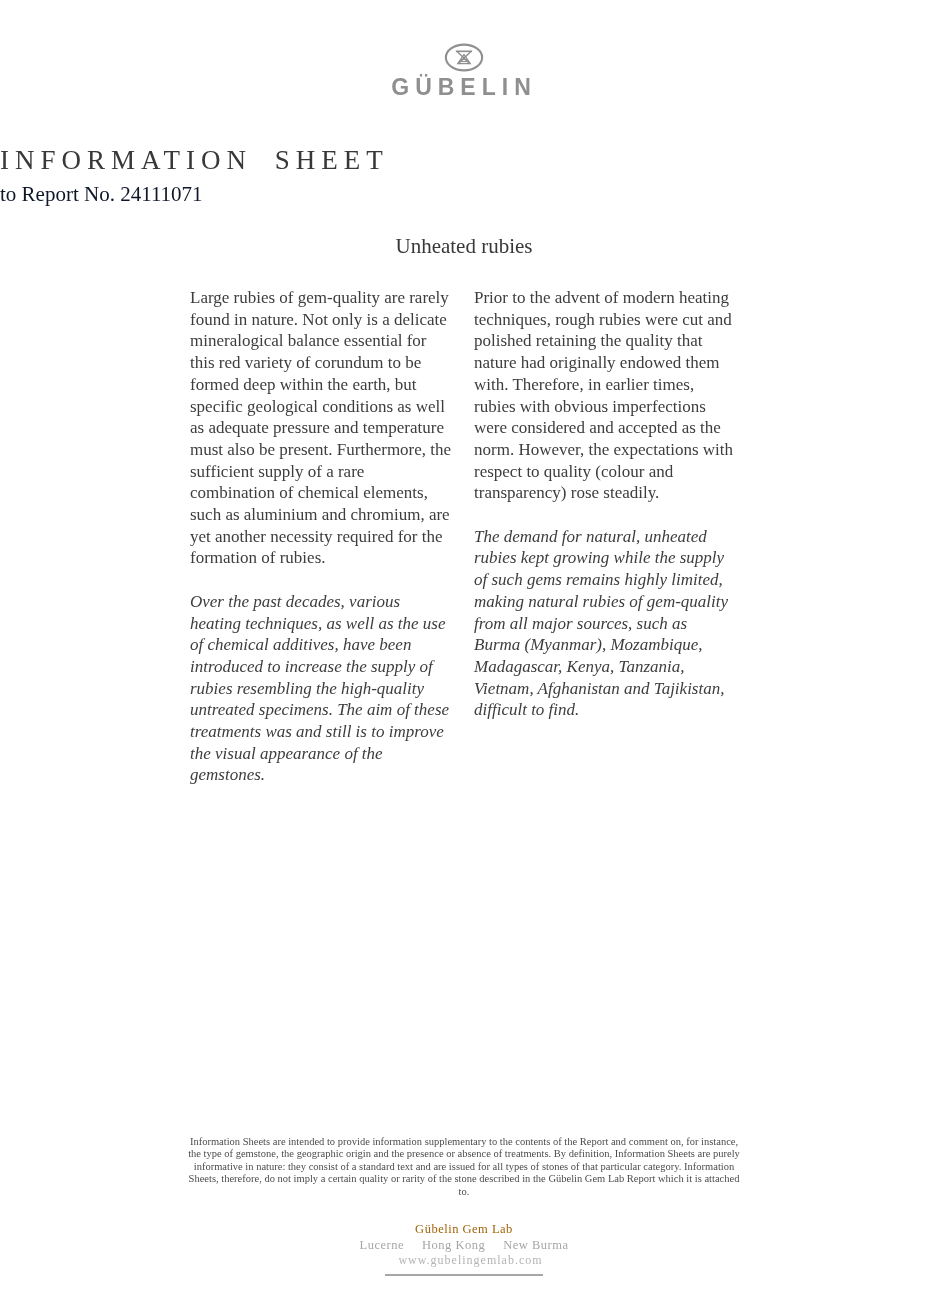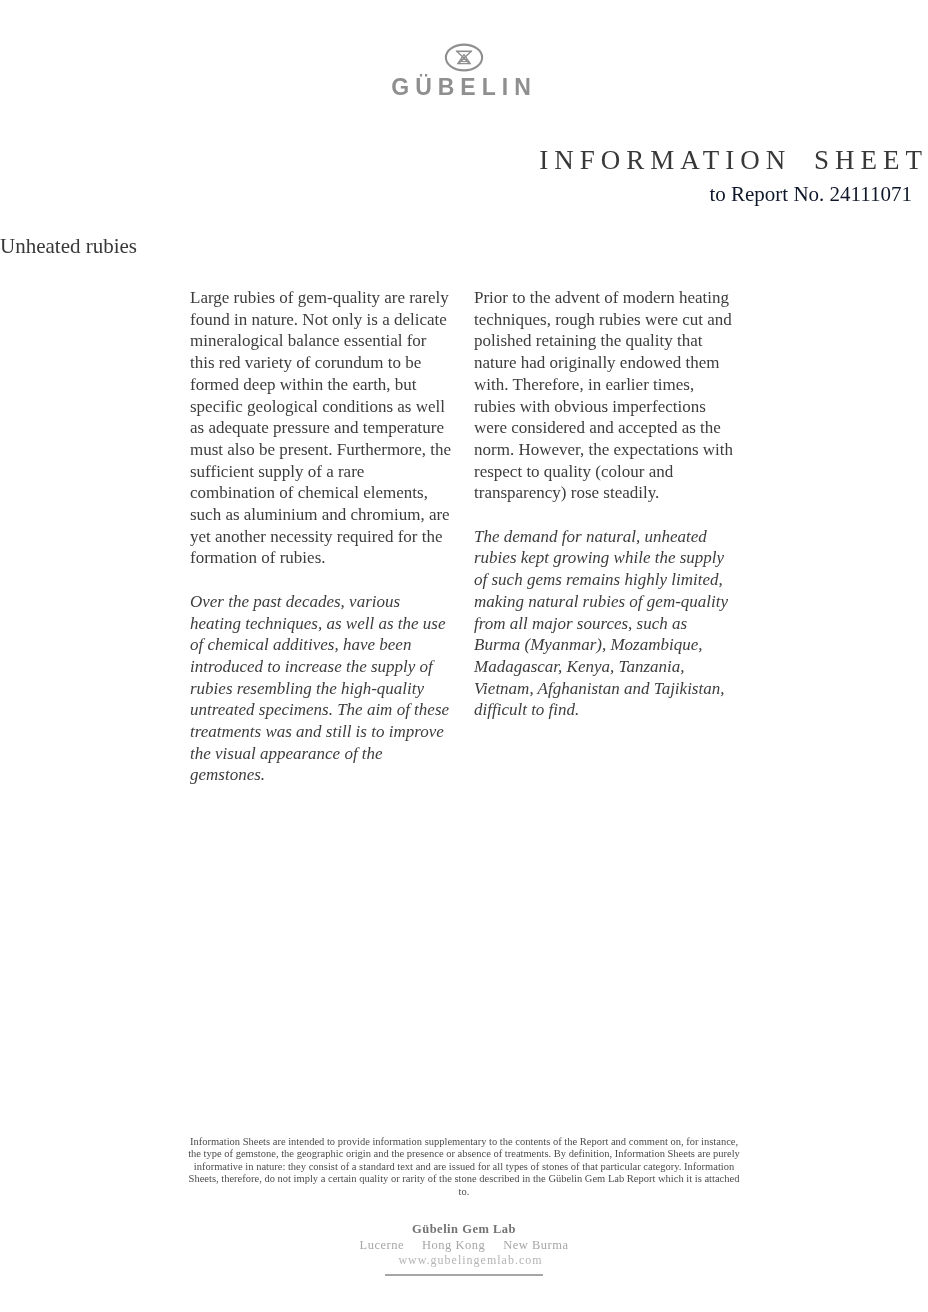--- a/index.html
+++ b/index.html
@@ -37,41 +37,42 @@
     color: #8f8f8f;
     line-height: 1;
   }
 
   
   .title-block {
     position: absolute;
     top: 146px;
     left: 0;
     right: 0;
-    text-align: right;
+    text-align: left;
   }
   .doc-title {
     font-size: 27px;
     letter-spacing: 6px;
     word-spacing: 10px;
     color: #383838;
     line-height: 1.1;
     font-weight: normal;
     margin: 0;
   }
   .report-line {
     margin: 6px 16px 0 0;
     font-size: 21px;
     color: #0f172a;
   }
   .subject-block {
     position: absolute;
     top: 234px;
     left: 0;
     right: 0;
+    text-align: center;
   }
   .subject {
     font-size: 21px;
     color: #383838;
     font-weight: normal;
     margin: 0;
   }
 
   
   .columns {
@@ -113,22 +114,21 @@
     top: 1222px;
     left: 0;
     right: 0;
     text-align: center;
     font-size: 12.5px;
     line-height: 15.5px;
     color: #9e9e9e;
   }
   .footer .lab-name {
     letter-spacing: 0.5px;
-    color: #737373;
-    font-weight: bold;
+    color: #a16207;
   }
   .footer .locations {
     color: #a6a6a6;
     letter-spacing: 0.5px;
   }
   .footer .locations span { margin: 0 9px; }
   .footer .website {
     font-size: 12px;
     letter-spacing: 1px;
     color: #b4b4b4;

